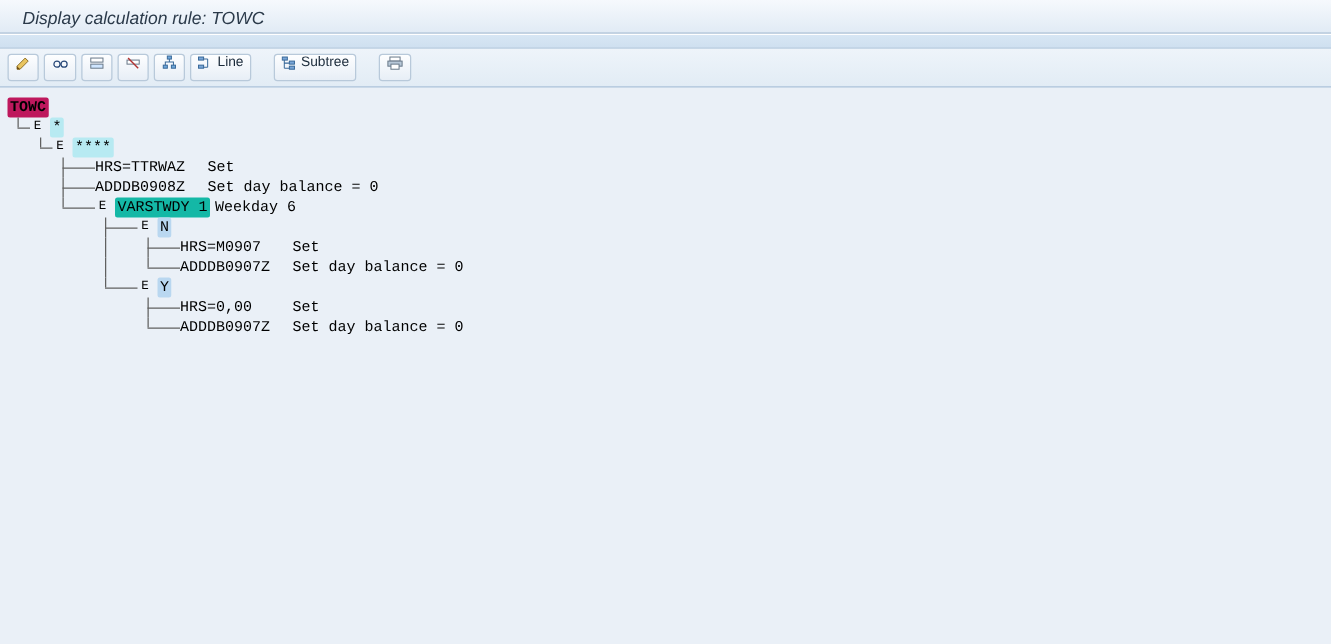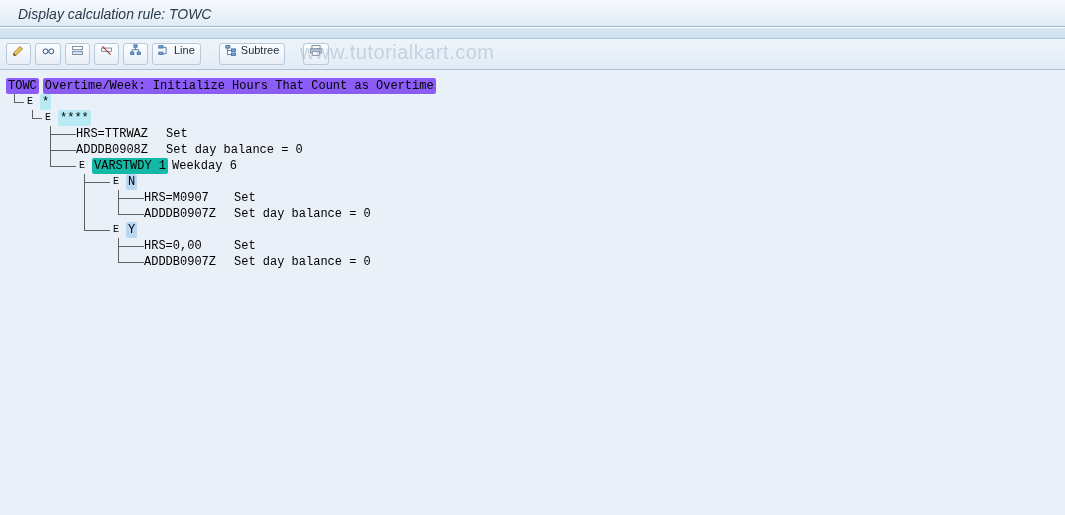--- a/index.html
+++ b/index.html
@@ -158,23 +158,24 @@
     font-size: 10px;
     font-family: "Courier New", monospace;
     color: #000;
     border: 1px solid transparent;
     border-radius: 2px;
     margin-right: 2px;
   }
 
   
   .hl-yellow {
-    background: #8b5cf6;
-    padding: 0 2px;
-    border-radius: 2px;
+    background: #be185d;
+    padding: 0 2px;
+    border-radius: 2px;
+    font-weight: bold;
   }
   .hl-cyan {
     background: #b7eaf2;
     padding: 0 2px;
     border-radius: 2px;
   }
   .hl-green {
     background: #14b8a6;
     padding: 0 2px;
     border-radius: 2px;
@@ -266,28 +267,26 @@
   <span style="width:10px"></span>
 
   <span class="tbtn">
     <svg width="14" height="13" viewBox="0 0 16 16">
       <rect x="3" y="2" width="10" height="4" fill="#fff" stroke="#6a7a8a"></rect>
       <rect x="1" y="6" width="14" height="5" fill="#b8c8d8" stroke="#6a7a8a"></rect>
       <rect x="4" y="9" width="8" height="5" fill="#fff" stroke="#6a7a8a"></rect>
     </svg>
   </span>
 
-  <span class="watermark">www.tutorialkart.com</span>
 </div>
 
 <div class="content">
 
   <div class="row">
     <span class="hl-yellow code-key">TOWC</span>
-    <span class="hl-yellow txt">Overtime/Week: Initialize Hours That Count as Overtime</span>
   </div>
 
   <div class="row">
     <span class="cell corner"></span>
     <span class="ebox">E</span>
     <span class="hl-cyan txt">*</span>
   </div>
 
   <div class="row">
     <span class="cell"></span>

